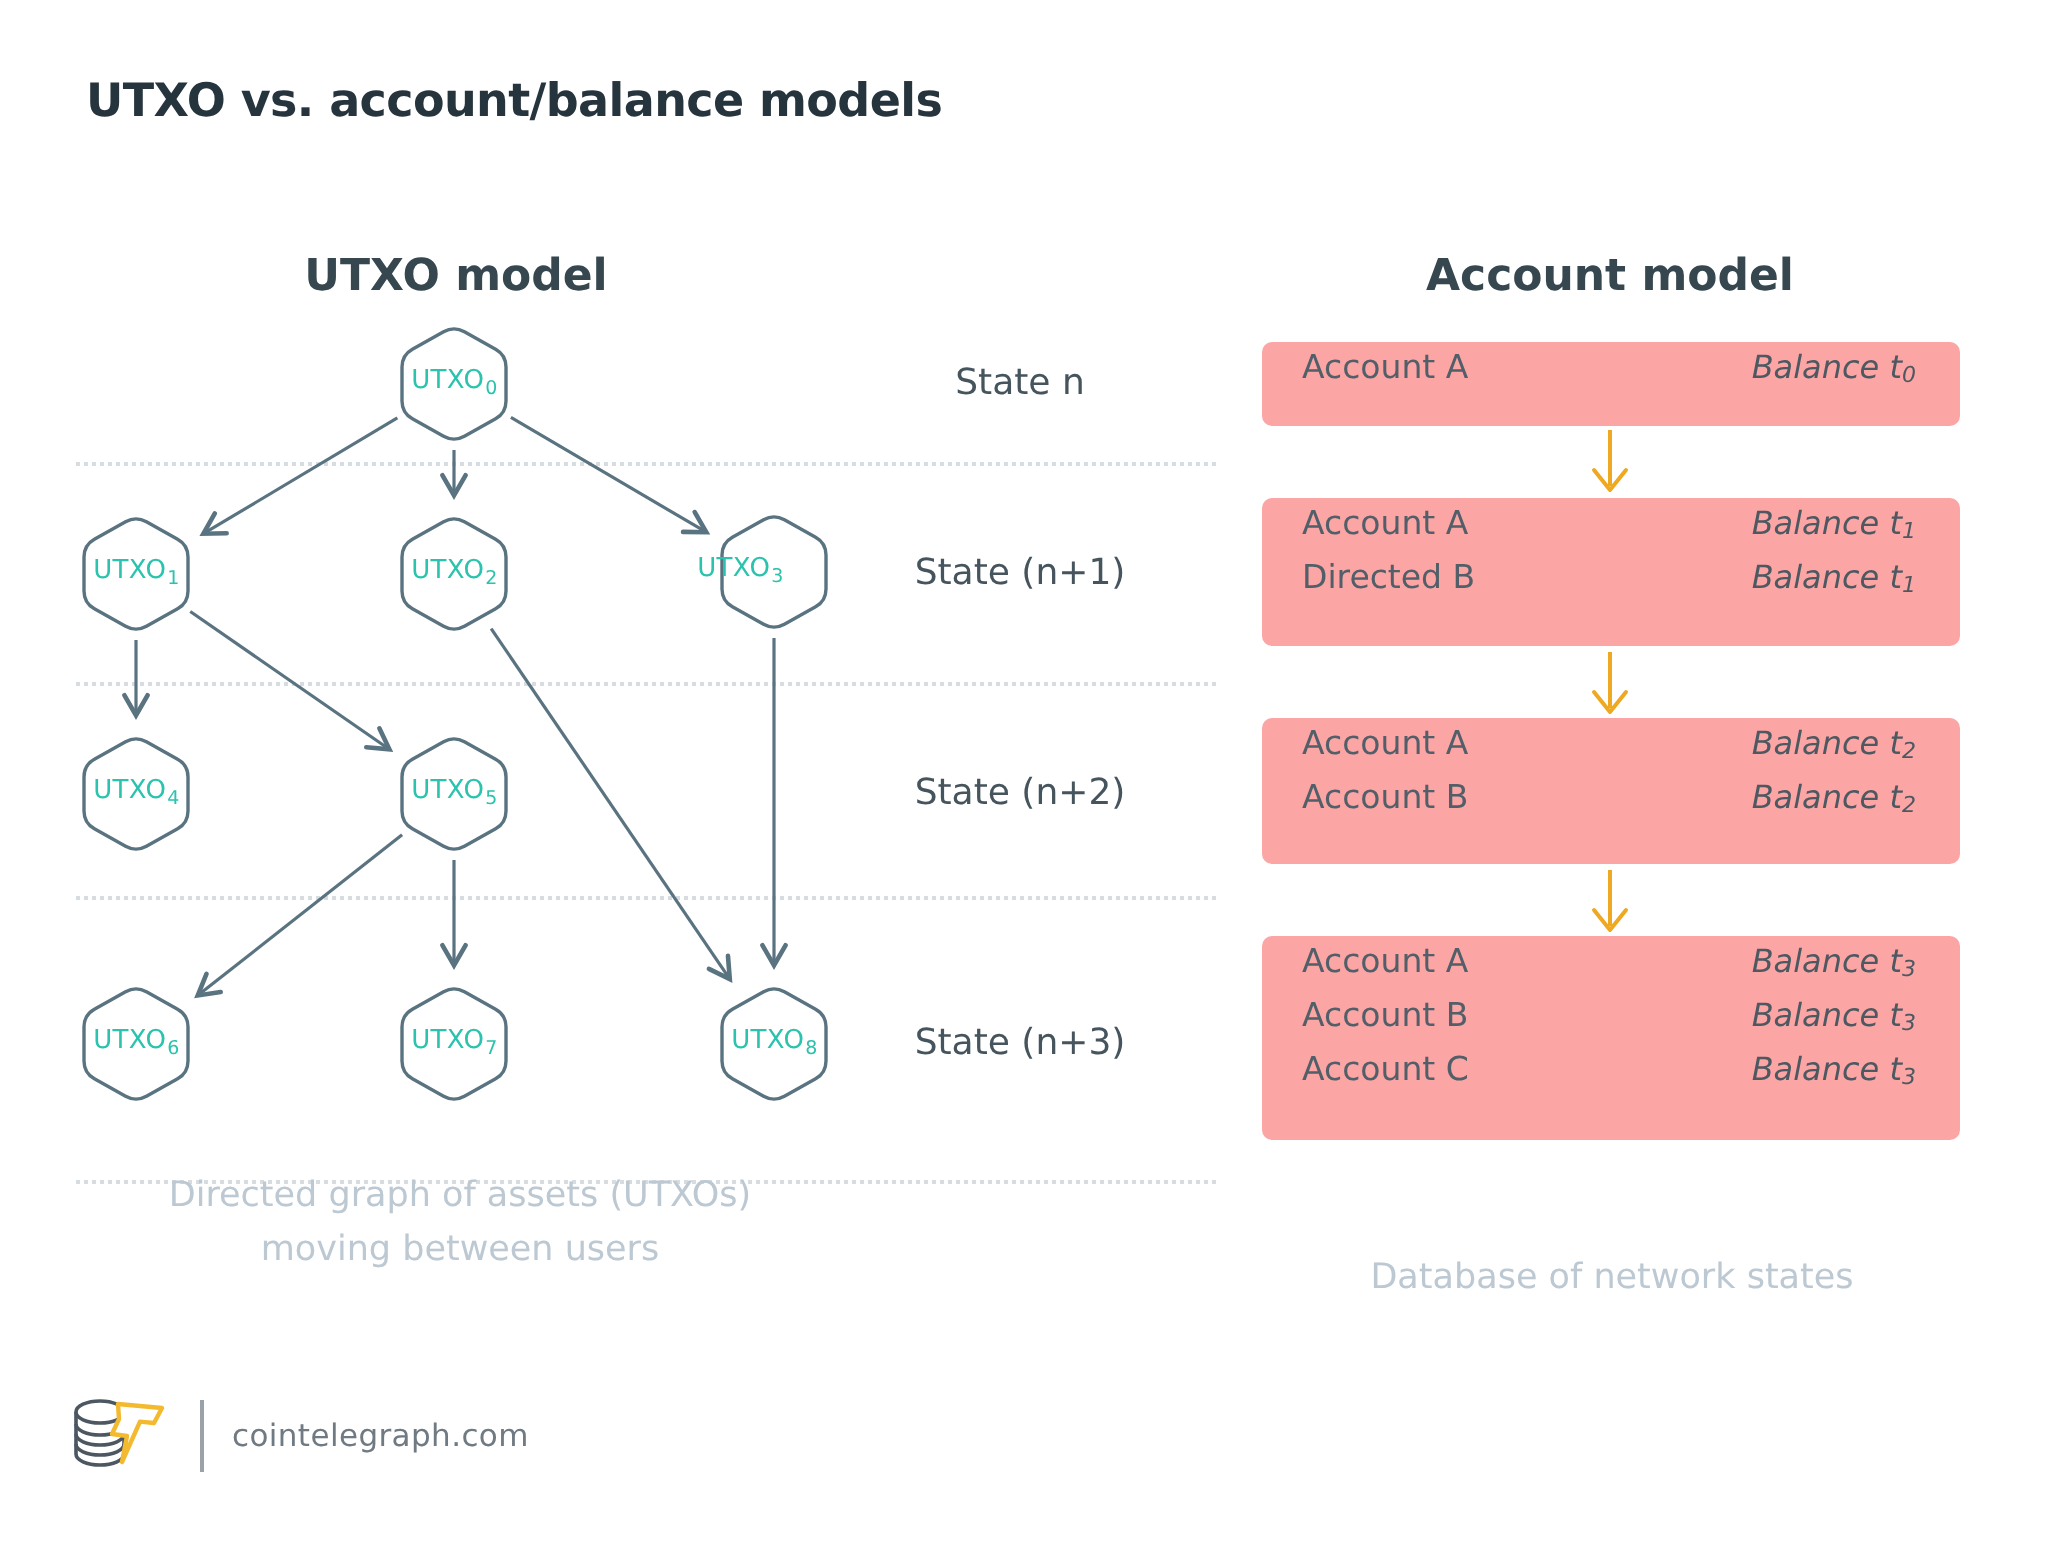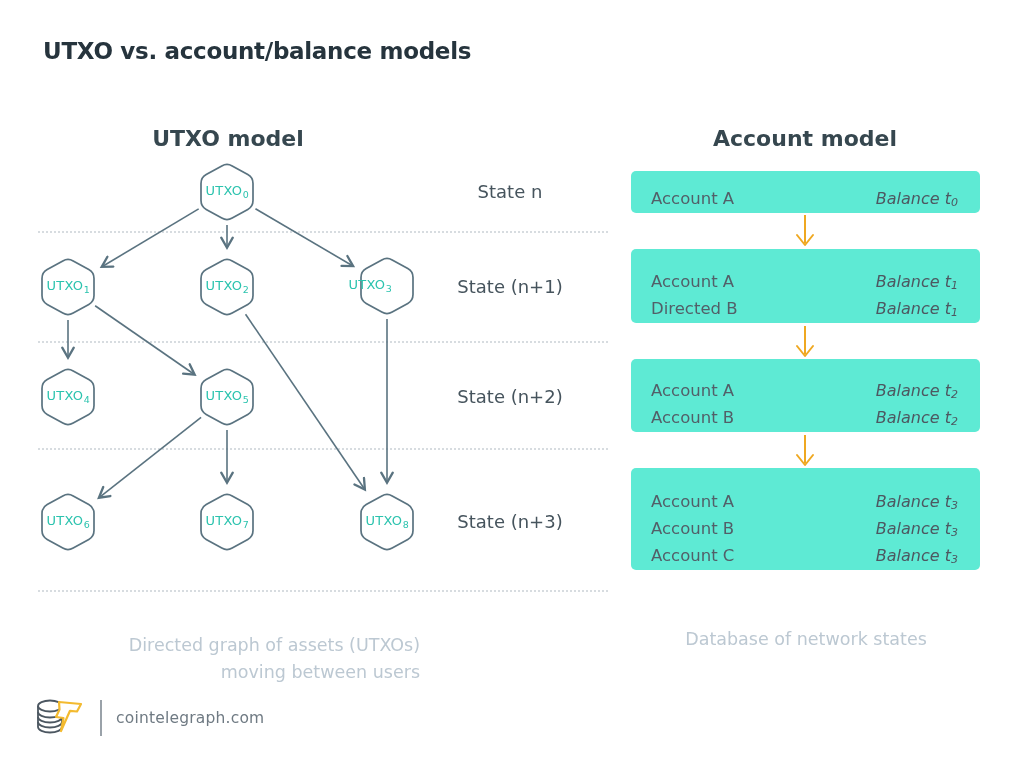--- a/index.html
+++ b/index.html
@@ -29,37 +29,37 @@
     color:#2bc3ae;white-space:nowrap;letter-spacing:0.2px;
   }
   .hex-label .sub{font-size:9.5px;position:relative;top:3px;left:0.5px;}
 
   .state-label{
     position:absolute;left:430px;width:160px;text-align:center;
     font-size:18px;color:#46545d;
   }
 
   .acct-box{
-    position:absolute;left:631px;width:349px;background:#5eead4;border-radius:5px;
-    display:flex;flex-direction:column;justify-content:flex-end;
+    position:absolute;left:631px;width:349px;background:#fca5a5;border-radius:5px;
+    display:flex;flex-direction:column;justify-content:flex-start;
     box-sizing:border-box;padding:0 22px 0 20px;
   }
   .acct-row{
     display:flex;justify-content:space-between;align-items:baseline;
     line-height:25px;font-size:16.5px;color:#525f68;
   }
   .acct-row .bal{font-style:italic;font-size:16px;color:#4d5861;}
   .acct-row .bal .sub{font-size:11px;position:relative;top:2px;font-style:italic;}
 
   .flow-arrow{position:absolute;left:793px;width:24px;height:33px;}
 
   .caption{
     position:absolute;font-size:17.5px;color:#bcc8d2;text-align:center;line-height:27px;
   }
-  .caption.left-cap{left:40px;top:632px;width:380px;text-align:right;}
+  .caption.left-cap{left:40px;top:585px;width:380px;}
   .caption.right-cap{left:630px;top:626px;width:352px;}
 
   .footer{position:absolute;left:36px;top:697px;height:42px;display:flex;align-items:center;}
   .footer .logo{width:48px;height:40px;}
   .footer .vline{width:2px;height:36px;background:#9aa2a9;margin:0 14px 0 16px;}
   .footer .site{font-size:15.5px;color:#6f7a83;letter-spacing:0.2px;}
 </style>
 </head>
 <body>
 

